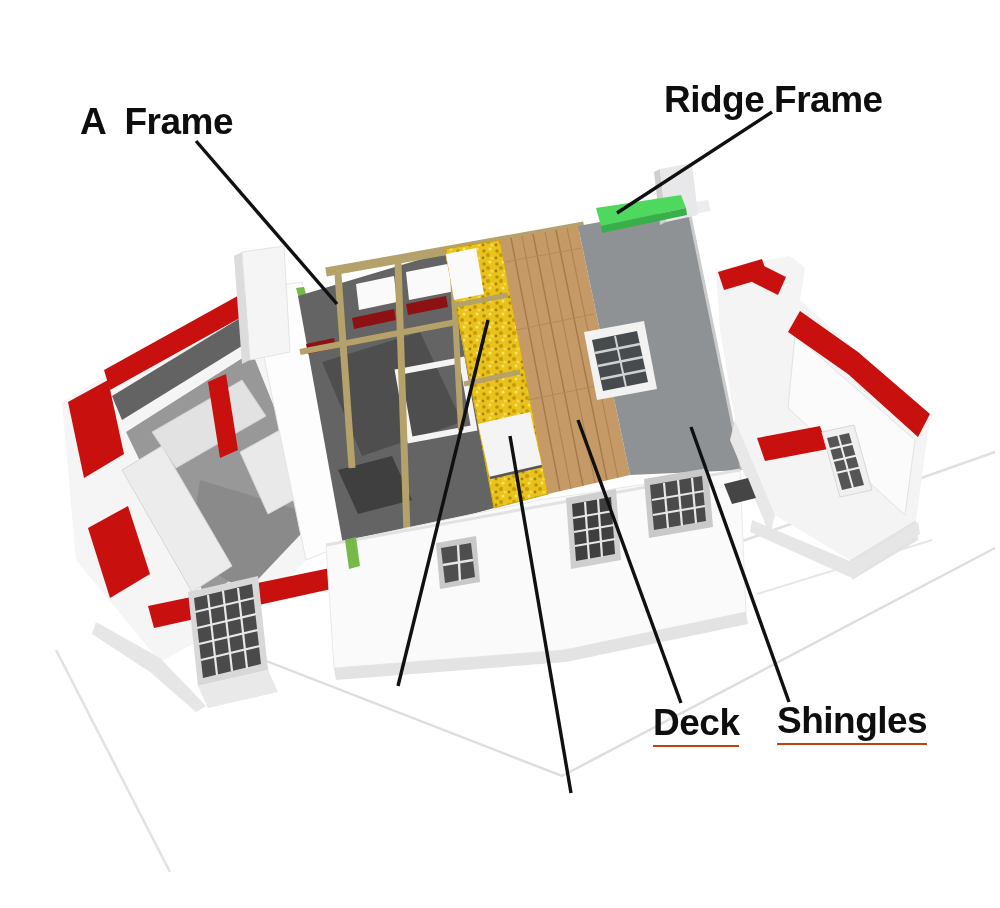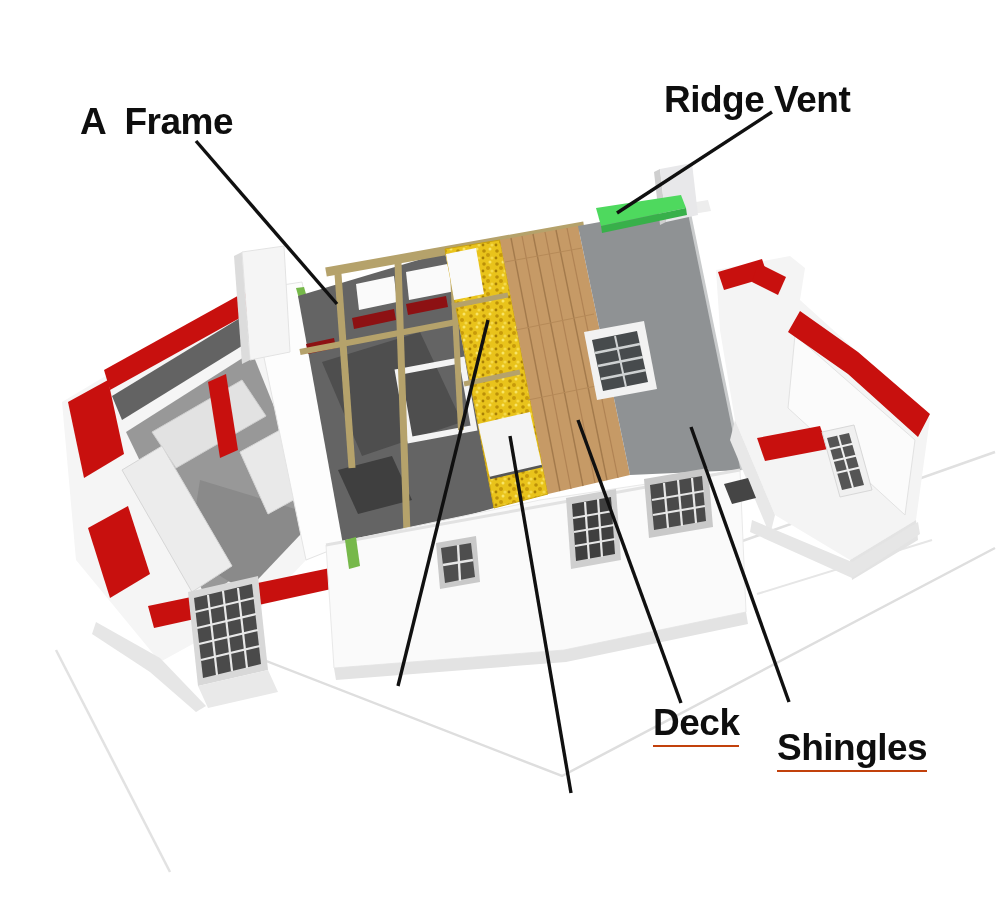--- a/index.html
+++ b/index.html
@@ -211,17 +211,17 @@
         <line x1="772" y1="112" x2="617" y2="213" stroke="#101010" stroke-width="3.4"></line>
         <line x1="488" y1="320" x2="398" y2="686" stroke="#101010" stroke-width="3.4"></line>
         <line x1="578" y1="420" x2="681" y2="703" stroke="#101010" stroke-width="3.4"></line>
         <line x1="691" y1="427" x2="789" y2="702" stroke="#101010" stroke-width="3.4"></line>
         <line x1="510" y1="436" x2="571" y2="793" stroke="#101010" stroke-width="3.4"></line>
       </g>
 </svg>
 
 <div id="labels">
       <div class="diagram-label" style="left: 80px; top: 103px;"><span class="txt">A  Frame</span></div>
-      <div class="diagram-label" style="left: 664px; top: 81px;"><span class="txt">Ridge Vent</span></div>
+      <div class="diagram-label" style="left: 664px; top: 81px;"><span class="txt">Ridge Frame</span></div>
       <div class="diagram-label underline" style="left: 653px; top: 704px;"><span class="txt">Deck</span></div>
-      <div class="diagram-label underline" style="left: 777px; top: 702px; margin-top: 27px;"><span class="txt">Shingles</span></div>
+      <div class="diagram-label underline" style="left: 777px; top: 702px;"><span class="txt">Shingles</span></div>
     </div>
 </div>
 
 </body></html>

